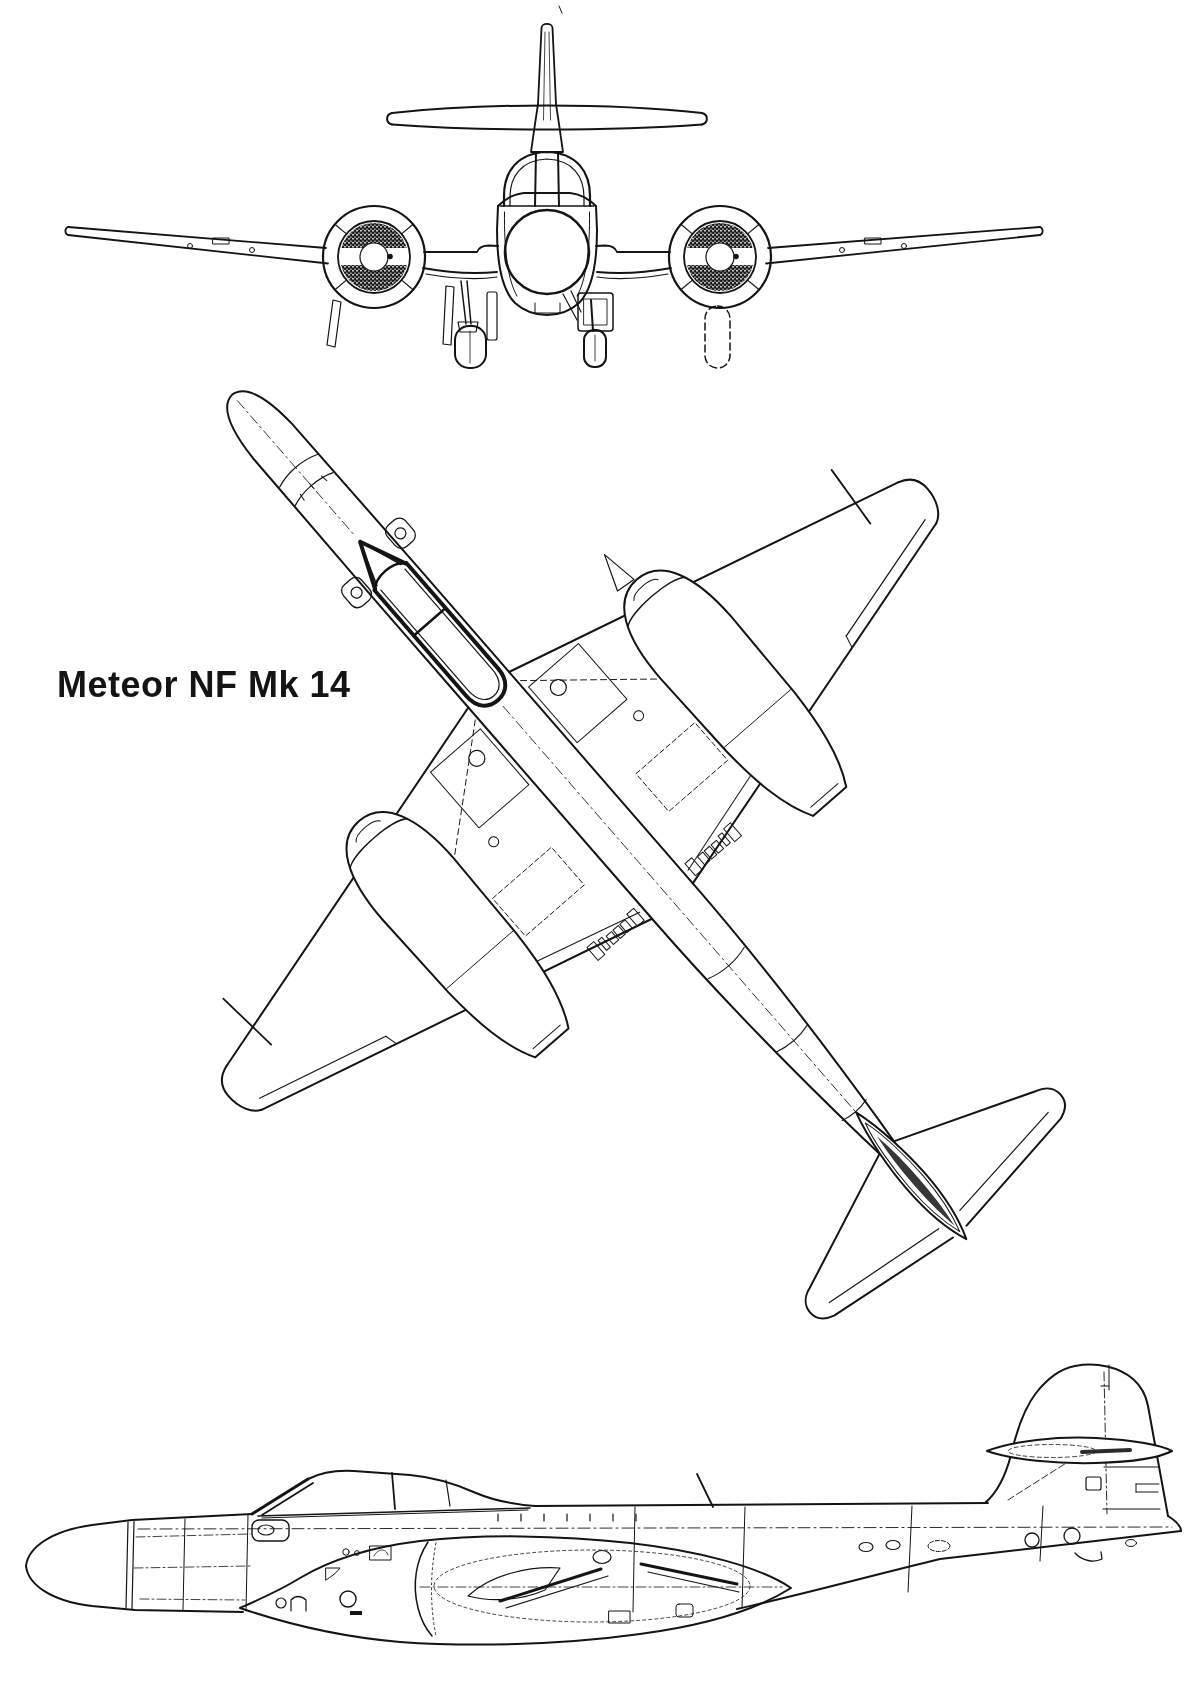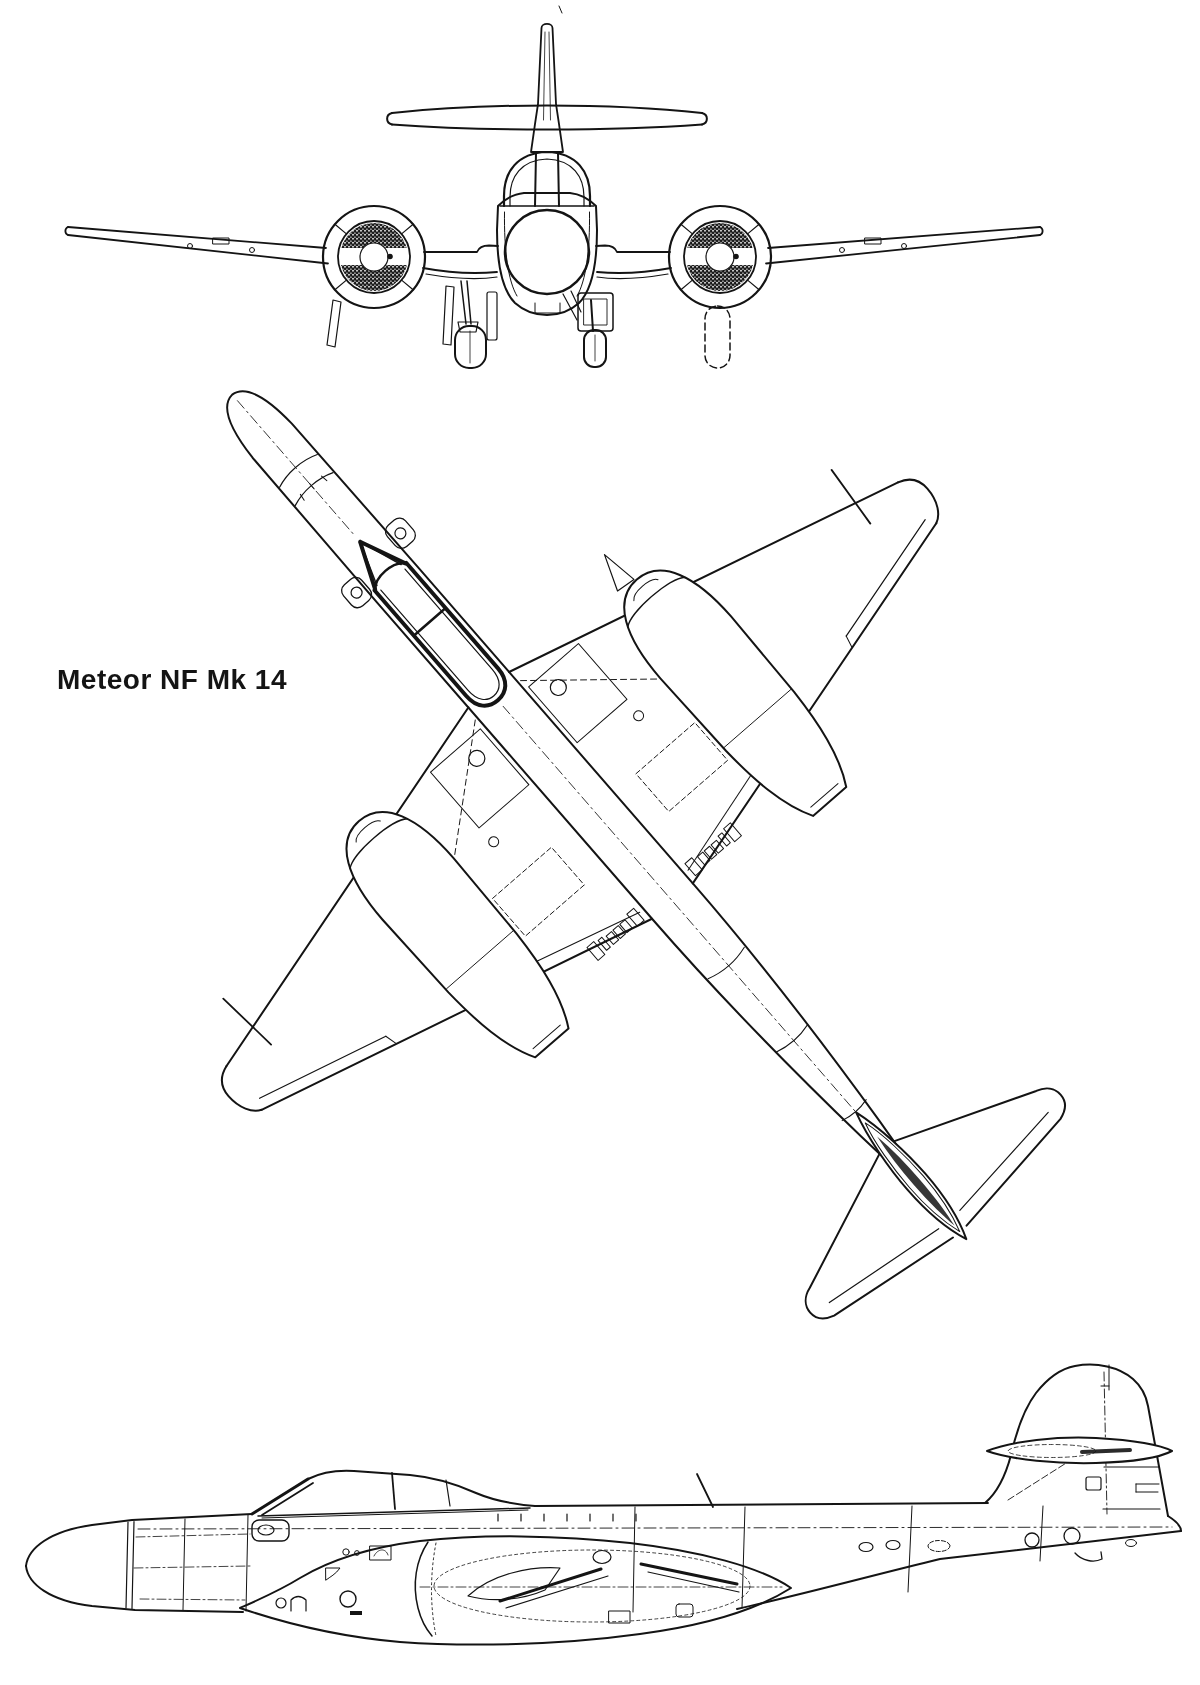--- a/index.html
+++ b/index.html
@@ -1,19 +1,19 @@
 <!DOCTYPE html>
 <html><head>
 <meta charset="utf-8">
 <style>
   html,body{margin:0;padding:0;background:#ffffff;}
   #stage{position:relative;width:1200px;height:1685px;background:#ffffff;overflow:hidden;
          font-family:"Liberation Sans", sans-serif;}
   #drawing-svg{position:absolute;left:0;top:0;}
-  .drawing-label{position:absolute;left:57px;top:664px;font-weight:700;font-size:28px;
+  .drawing-label{position:absolute;left:57px;top:664px;font-weight:700;font-size:36px;
                  letter-spacing:.5px;color:#141414;white-space:nowrap;}
   .fill-ink{fill:#141414;stroke:none;}
   .fill-bg{fill:#ffffff;}
   path,line,circle,rect,ellipse{vector-effect:none;}
 </style>
 </head>
 <body>
 
 <div id="stage">
 

